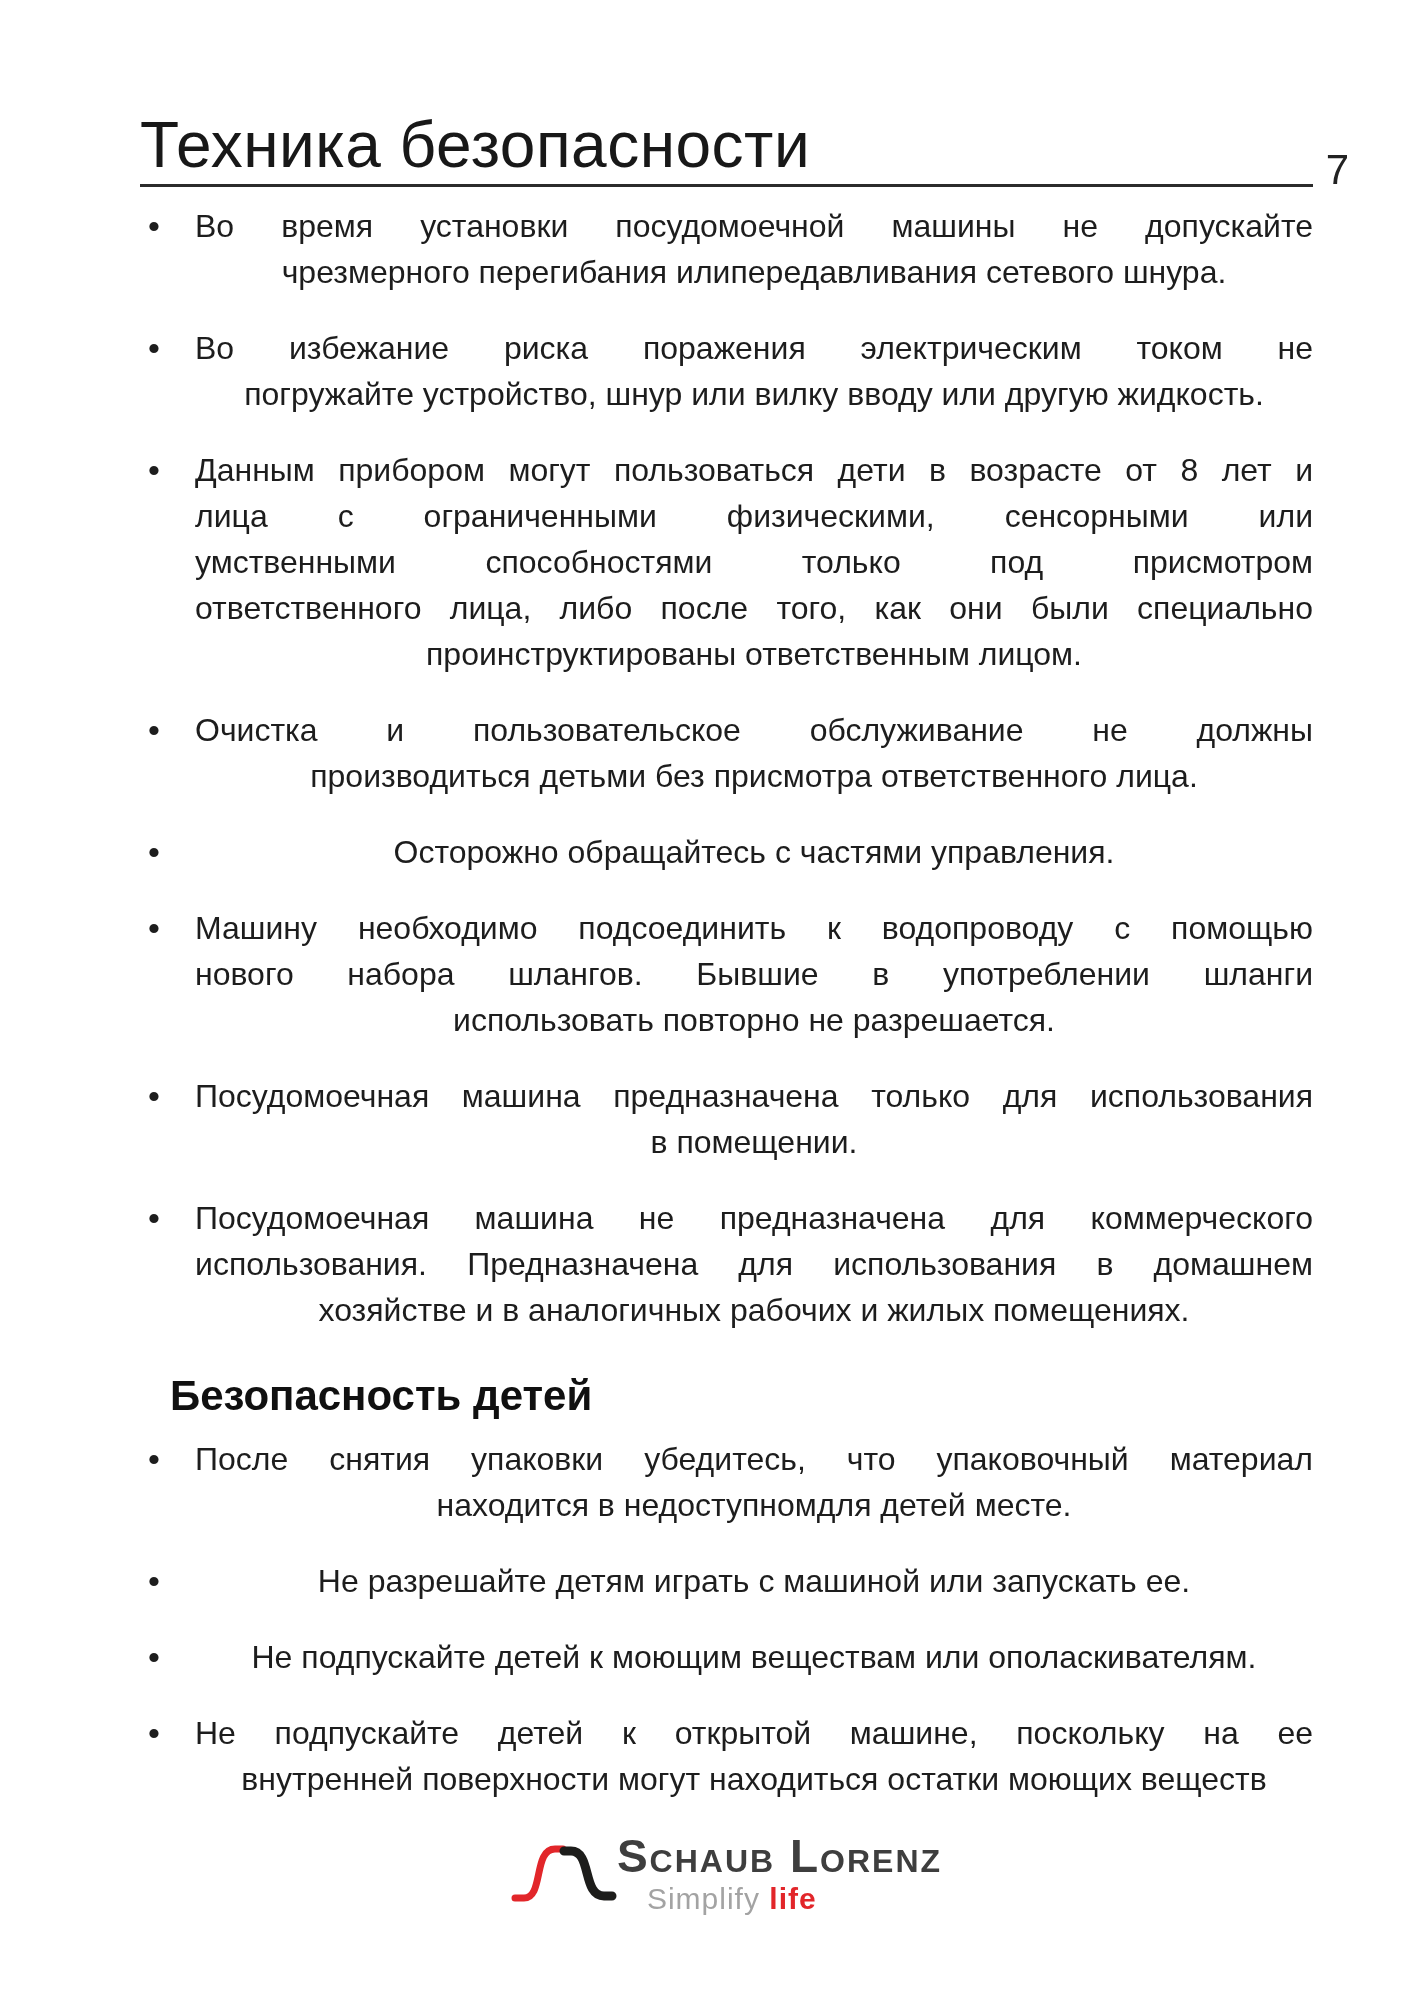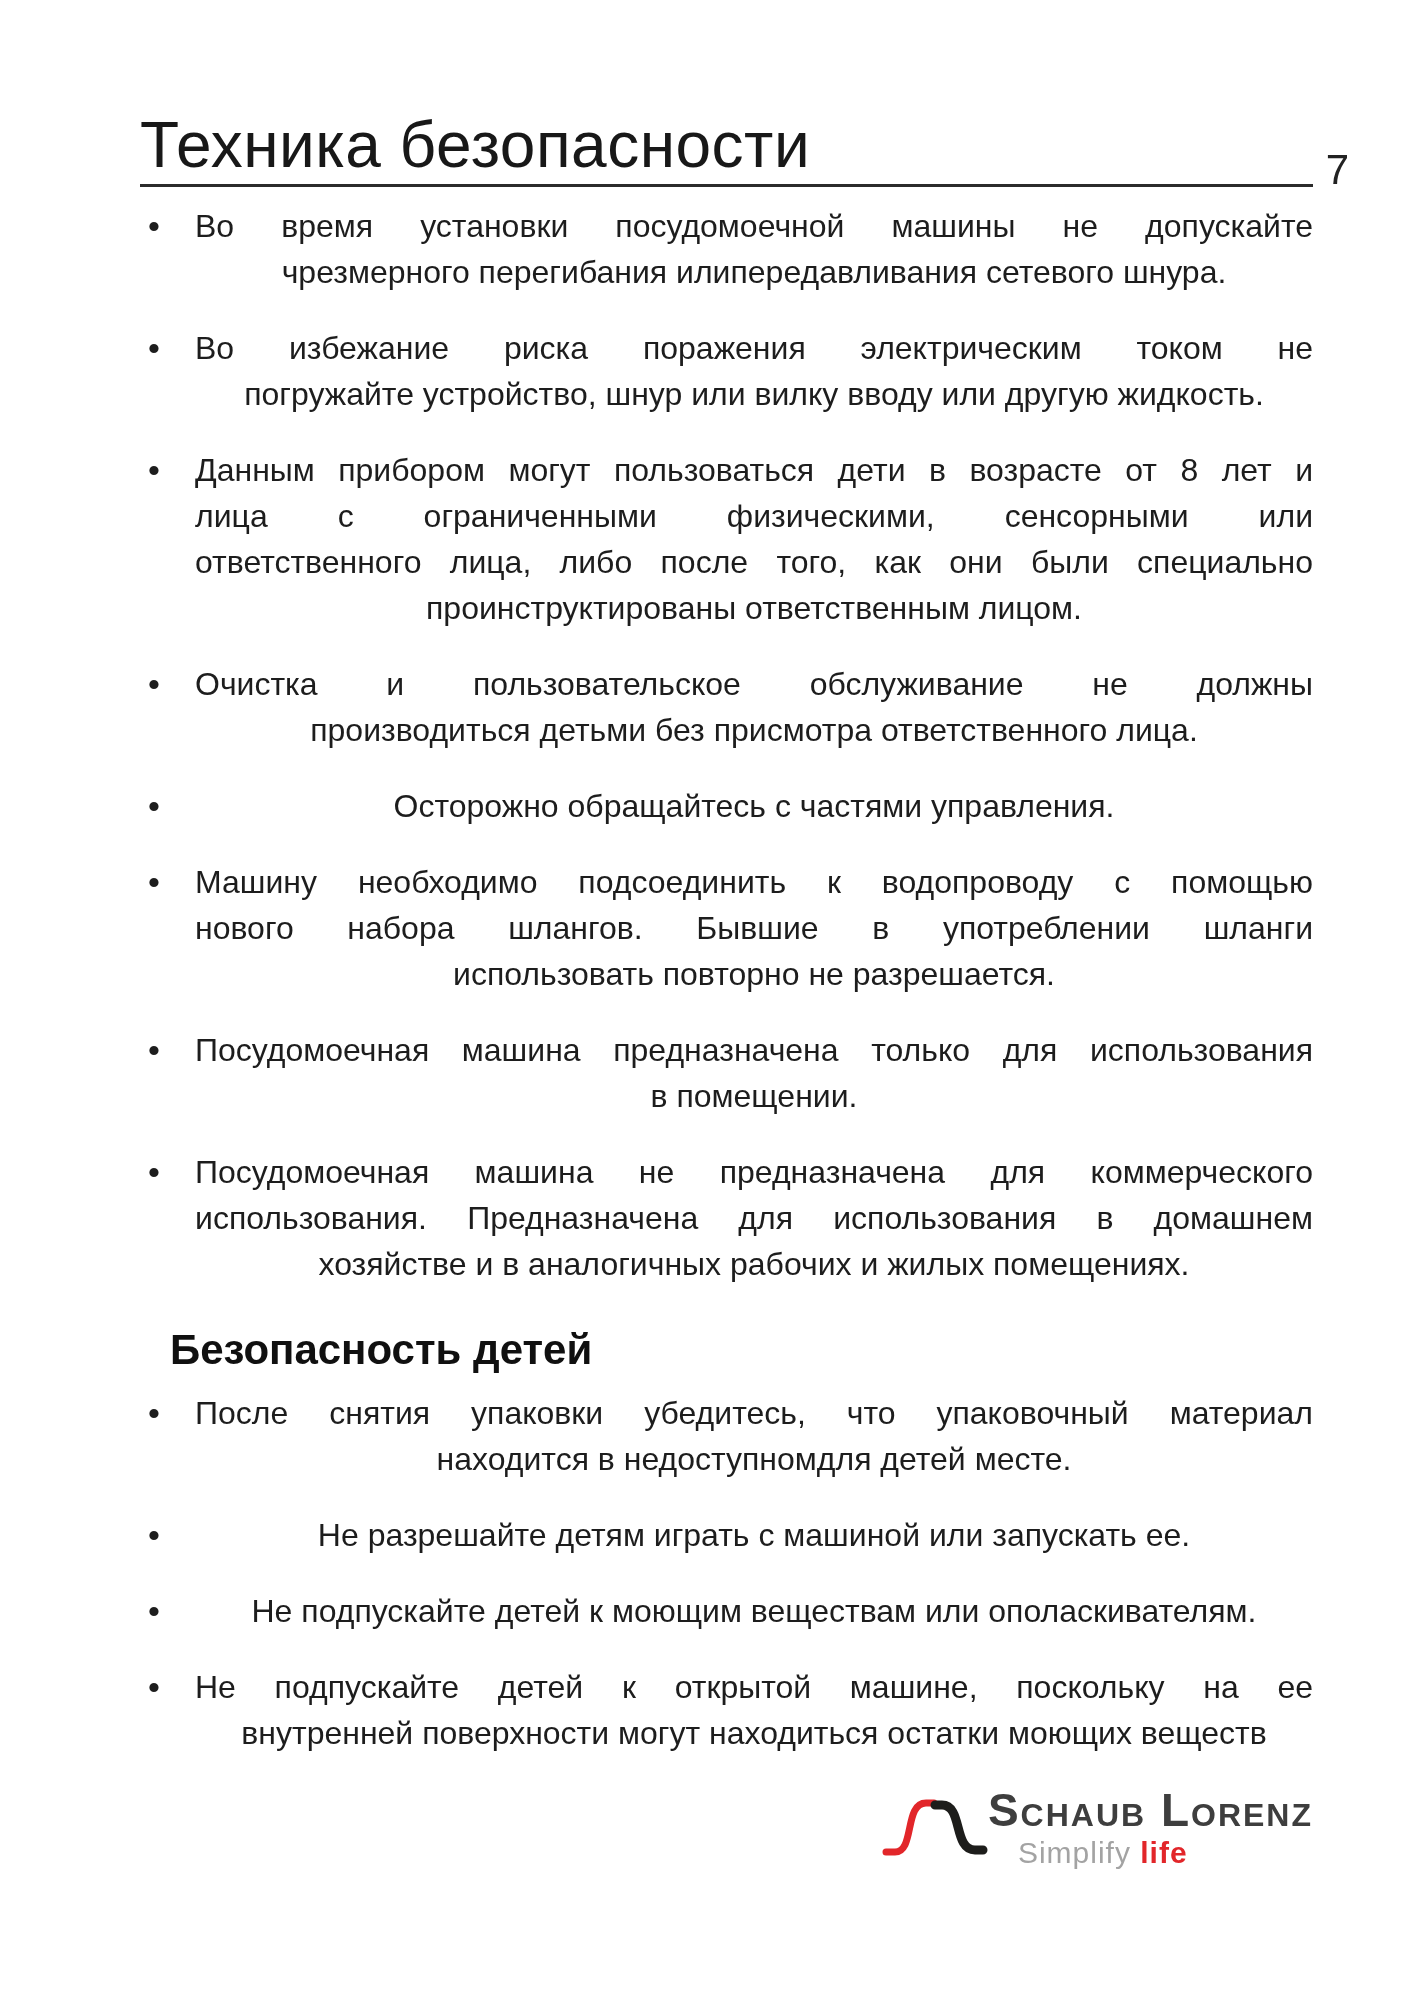--- a/index.html
+++ b/index.html
@@ -59,21 +59,21 @@
     font-weight: 700;
     color: #101010;
     margin: 40px 0 0 30px;
     line-height: 1.1;
   }
   ul.bullets.second { margin-top: 16px; }
   .logo {
     margin-top: 10px;
     display: flex;
     align-items: center;
-    justify-content: flex-end;
+    justify-content: center;
     gap: 0;
   }
   .logo-mark { width: 106px; height: 64px; }
   .logo-mark path { fill: none; stroke-linecap: round; }
   .logo-mark .s-curve { stroke: var(--brand-red, #e2262a); stroke-width: 7; }
   .logo-mark .l-curve { stroke: var(--logo-black, #1d1d1b); stroke-width: 9; }
   .logo-text { display: flex; flex-direction: column; }
   .brand {
     font-variant: small-caps;
     font-weight: 700;
@@ -105,20 +105,21 @@
         <div class="jl">Во время установки посудомоечной машины не допускайте</div>
         <div class="ll">чрезмерного перегибания илипередавливания сетевого шнура.</div>
       </li>
       <li>
         <div class="jl">Во избежание риска поражения электрическим током не</div>
         <div class="ll">погружайте устройство, шнур или вилку вводу или другую жидкость.</div>
       </li>
       <li>
         <div class="jl">Данным прибором могут пользоваться дети в возрасте от 8 лет и</div>
         <div class="jl">лица с ограниченными физическими, сенсорными или</div>
+        <div class="jl">умственными способностями только под присмотром</div>
         <div class="jl">ответственного лица, либо после того, как они были специально</div>
         <div class="ll">проинструктированы ответственным лицом.</div>
       </li>
       <li>
         <div class="jl">Очистка и пользовательское обслуживание не должны</div>
         <div class="ll">производиться детьми без присмотра ответственного лица.</div>
       </li>
       <li>
         <div class="ll">Осторожно обращайтесь с частями управления.</div>
       </li>

